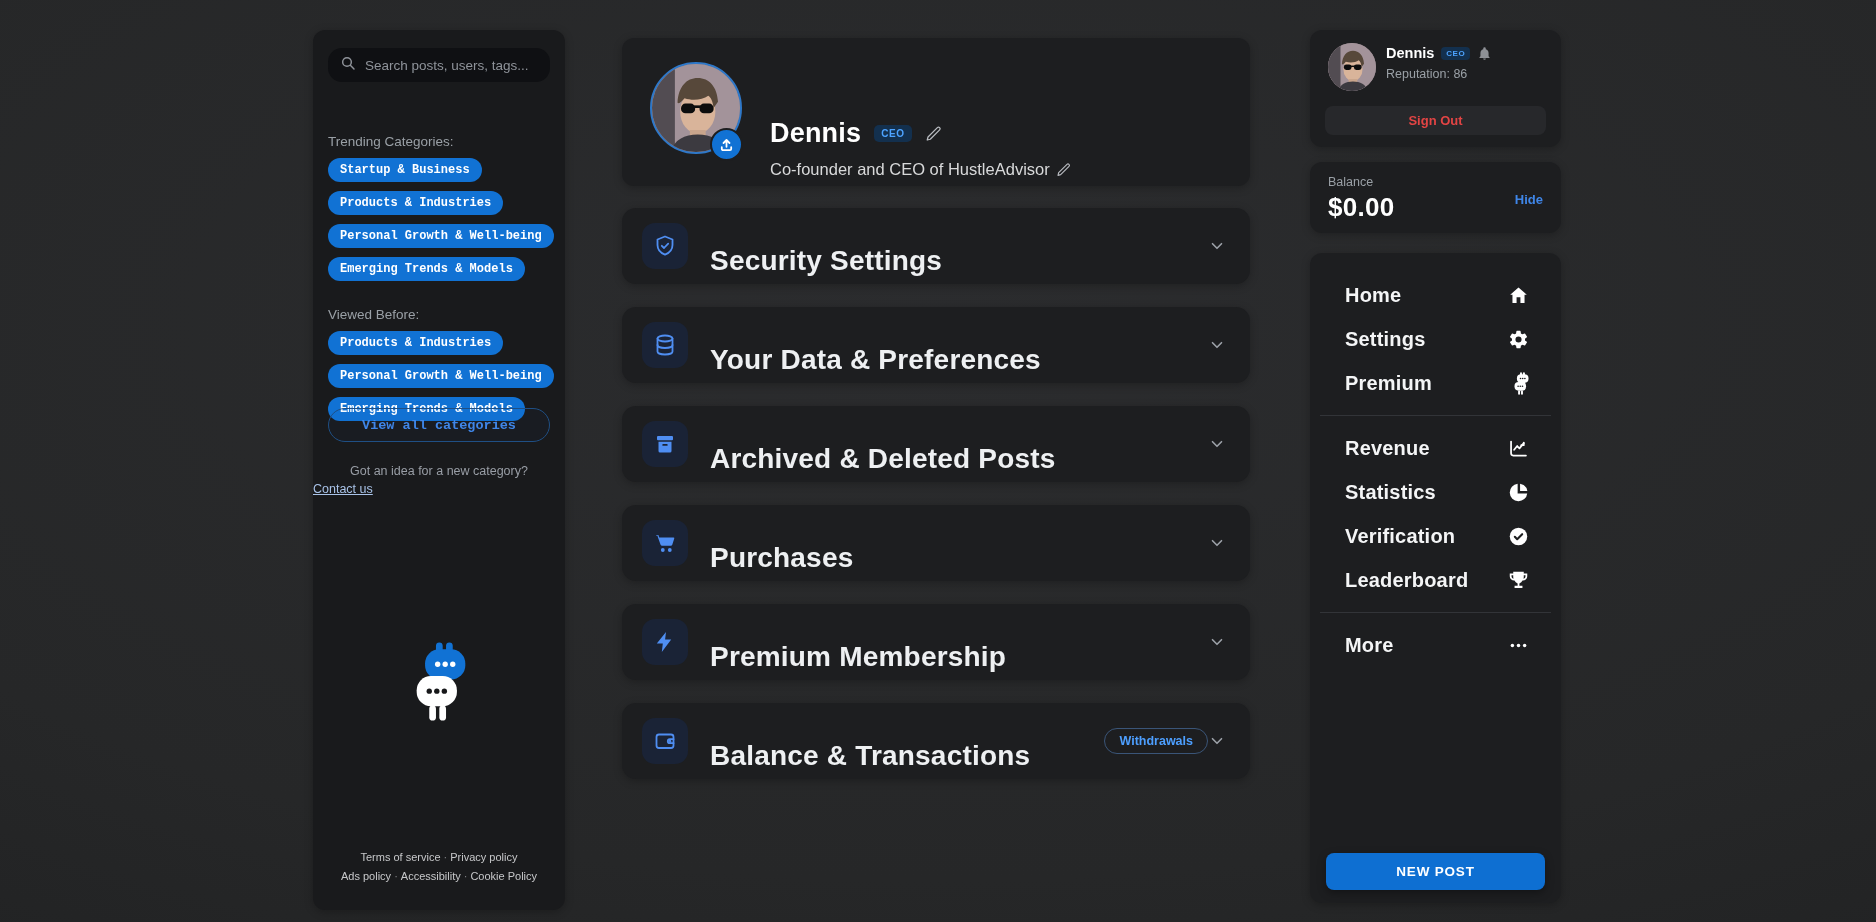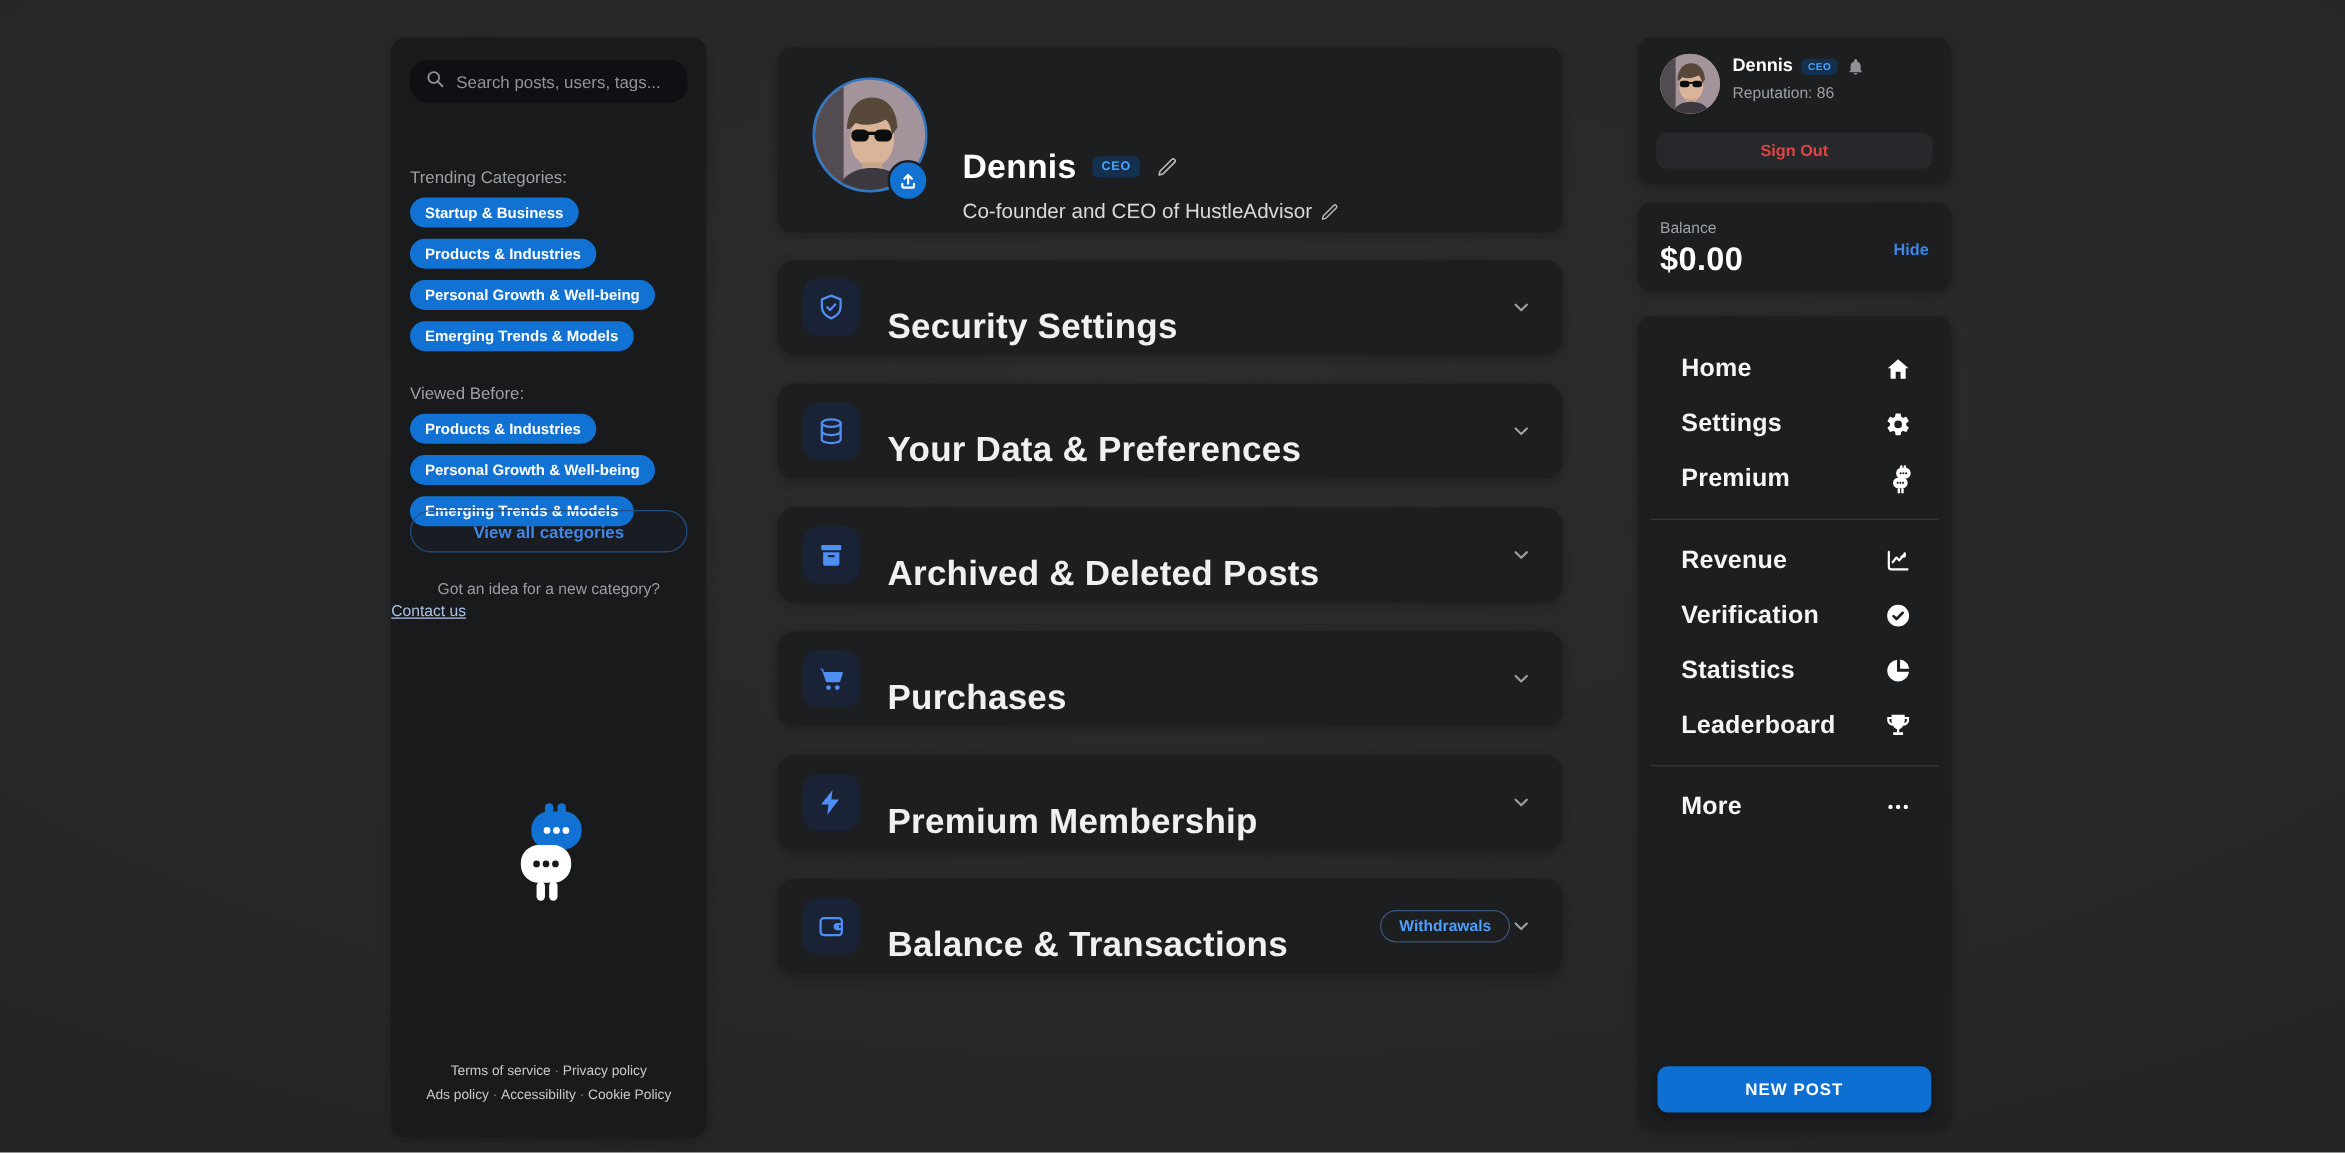--- a/index.html
+++ b/index.html
@@ -27,27 +27,27 @@
   .search-box input::placeholder { color:#8f939a; }
   .side-label { position:absolute; left:15px; font-size:13.5px; color:#9aa0a6; }
   .lbl-trending { top:104px; }
   .lbl-viewed { top:277px; }
   .pill-group { position:absolute; left:15px; display:flex; flex-direction:column; align-items:flex-start; gap:9px; }
   .pg-trending { top:128px; }
   .pg-viewed { top:301px; }
   .cat-pill {
     background:#1172d4; color:#ffffff; font-size:12px; font-weight:700;
     padding:5px 12px; border-radius:13px; white-space:nowrap; cursor:pointer; border:none;
-    font-family:Liberation Sans, sans-serif;
+    font-family:Liberation Mono, monospace;
   }
   .view-all-btn {
     position:absolute; left:15px; right:15px; top:378px; height:34px;
     background:rgba(17,114,212,0.04); border:1.5px solid #1f4f84; border-radius:17px;
     color:#3f86e8; font-size:13.5px; font-weight:600; cursor:pointer;
-    font-family:Liberation Sans, sans-serif;
+    font-family:Liberation Mono, monospace;
   }
   .idea-text { position:absolute; left:0; right:0; top:434px; text-align:center; font-size:12.5px; color:#999ea6; }
   .contact-link { position:absolute; left:0; right:0; top:452px; text-align:left; font-size:12.5px; }
   .contact-link a { color:#a9c3e8; text-decoration:underline; cursor:pointer; }
   .brand-logo { position:absolute; left:102px; top:605px; }
   .side-footer { position:absolute; left:0; right:0; bottom:24px; text-align:center; font-size:11px; color:#c7c8ca; line-height:19px; }
   .side-footer a { color:#c7c8ca; text-decoration:none; cursor:pointer; }
   .side-footer .sep { color:#808285; margin:0 3px; }
 
   
@@ -403,34 +403,34 @@
       <span class="nav-item-label">Revenue</span>
       <span class="nav-icon">
           <svg width="21" height="21" viewBox="0 0 24 24" fill="none" stroke="currentColor" stroke-width="2" stroke-linecap="round" stroke-linejoin="round">
             <path d="M3.5 4v13.5A2.5 2.5 0 0 0 6 20h14.5"></path>
             <path d="m7 13.5 3.5-4.3 2.6 2.6 4.9-6"></path>
             <path d="M18 5.3v2.9h-2.9"></path>
           </svg>
         </span>
     </div>
     <div class="nav-item">
+      <span class="nav-item-label">Statistics</span>
+      <span class="nav-icon">
+          <svg width="21" height="21" viewBox="0 0 24 24" fill="currentColor">
+            <path d="M11 2.05A10 10 0 1 0 21.95 13H11V2.05z"></path>
+            <path d="M13.8 1.9v8.3h8.3a10 10 0 0 0-8.3-8.3z"></path>
+          </svg>
+        </span>
+    </div>
+    <div class="nav-item">
       <span class="nav-item-label">Verification</span>
       <span class="nav-icon">
           <svg width="21" height="21" viewBox="0 0 24 24">
             <circle cx="12" cy="12" r="10" fill="#ffffff"></circle>
             <path d="m7.8 12.4 2.7 2.7 5.7-5.7" fill="none" stroke="#1d1e20" stroke-width="2.4" stroke-linecap="round" stroke-linejoin="round"></path>
-          </svg>
-        </span>
-    </div>
-    <div class="nav-item">
-      <span class="nav-item-label">Statistics</span>
-      <span class="nav-icon">
-          <svg width="21" height="21" viewBox="0 0 24 24" fill="currentColor">
-            <path d="M11 2.05A10 10 0 1 0 21.95 13H11V2.05z"></path>
-            <path d="M13.8 1.9v8.3h8.3a10 10 0 0 0-8.3-8.3z"></path>
           </svg>
         </span>
     </div>
     <div class="nav-item">
       <span class="nav-item-label">Leaderboard</span>
       <span class="nav-icon">
           <svg width="21" height="21" viewBox="0 0 24 24" fill="currentColor">
             <path d="M6 2h12v2h4v3a5 5 0 0 1-5 5h-.4a6.6 6.6 0 0 1-3.6 3.4V18h3.5v2.5h-9V18H11v-2.6A6.6 6.6 0 0 1 7.4 12H7a5 5 0 0 1-5-5V4h4V2zm-2 4v1a3 3 0 0 0 2.3 2.9A12 12 0 0 1 6 6H4zm16 0h-2a12 12 0 0 1-.3 3.9A3 3 0 0 0 20 7V6z"></path>
           </svg>
         </span>

